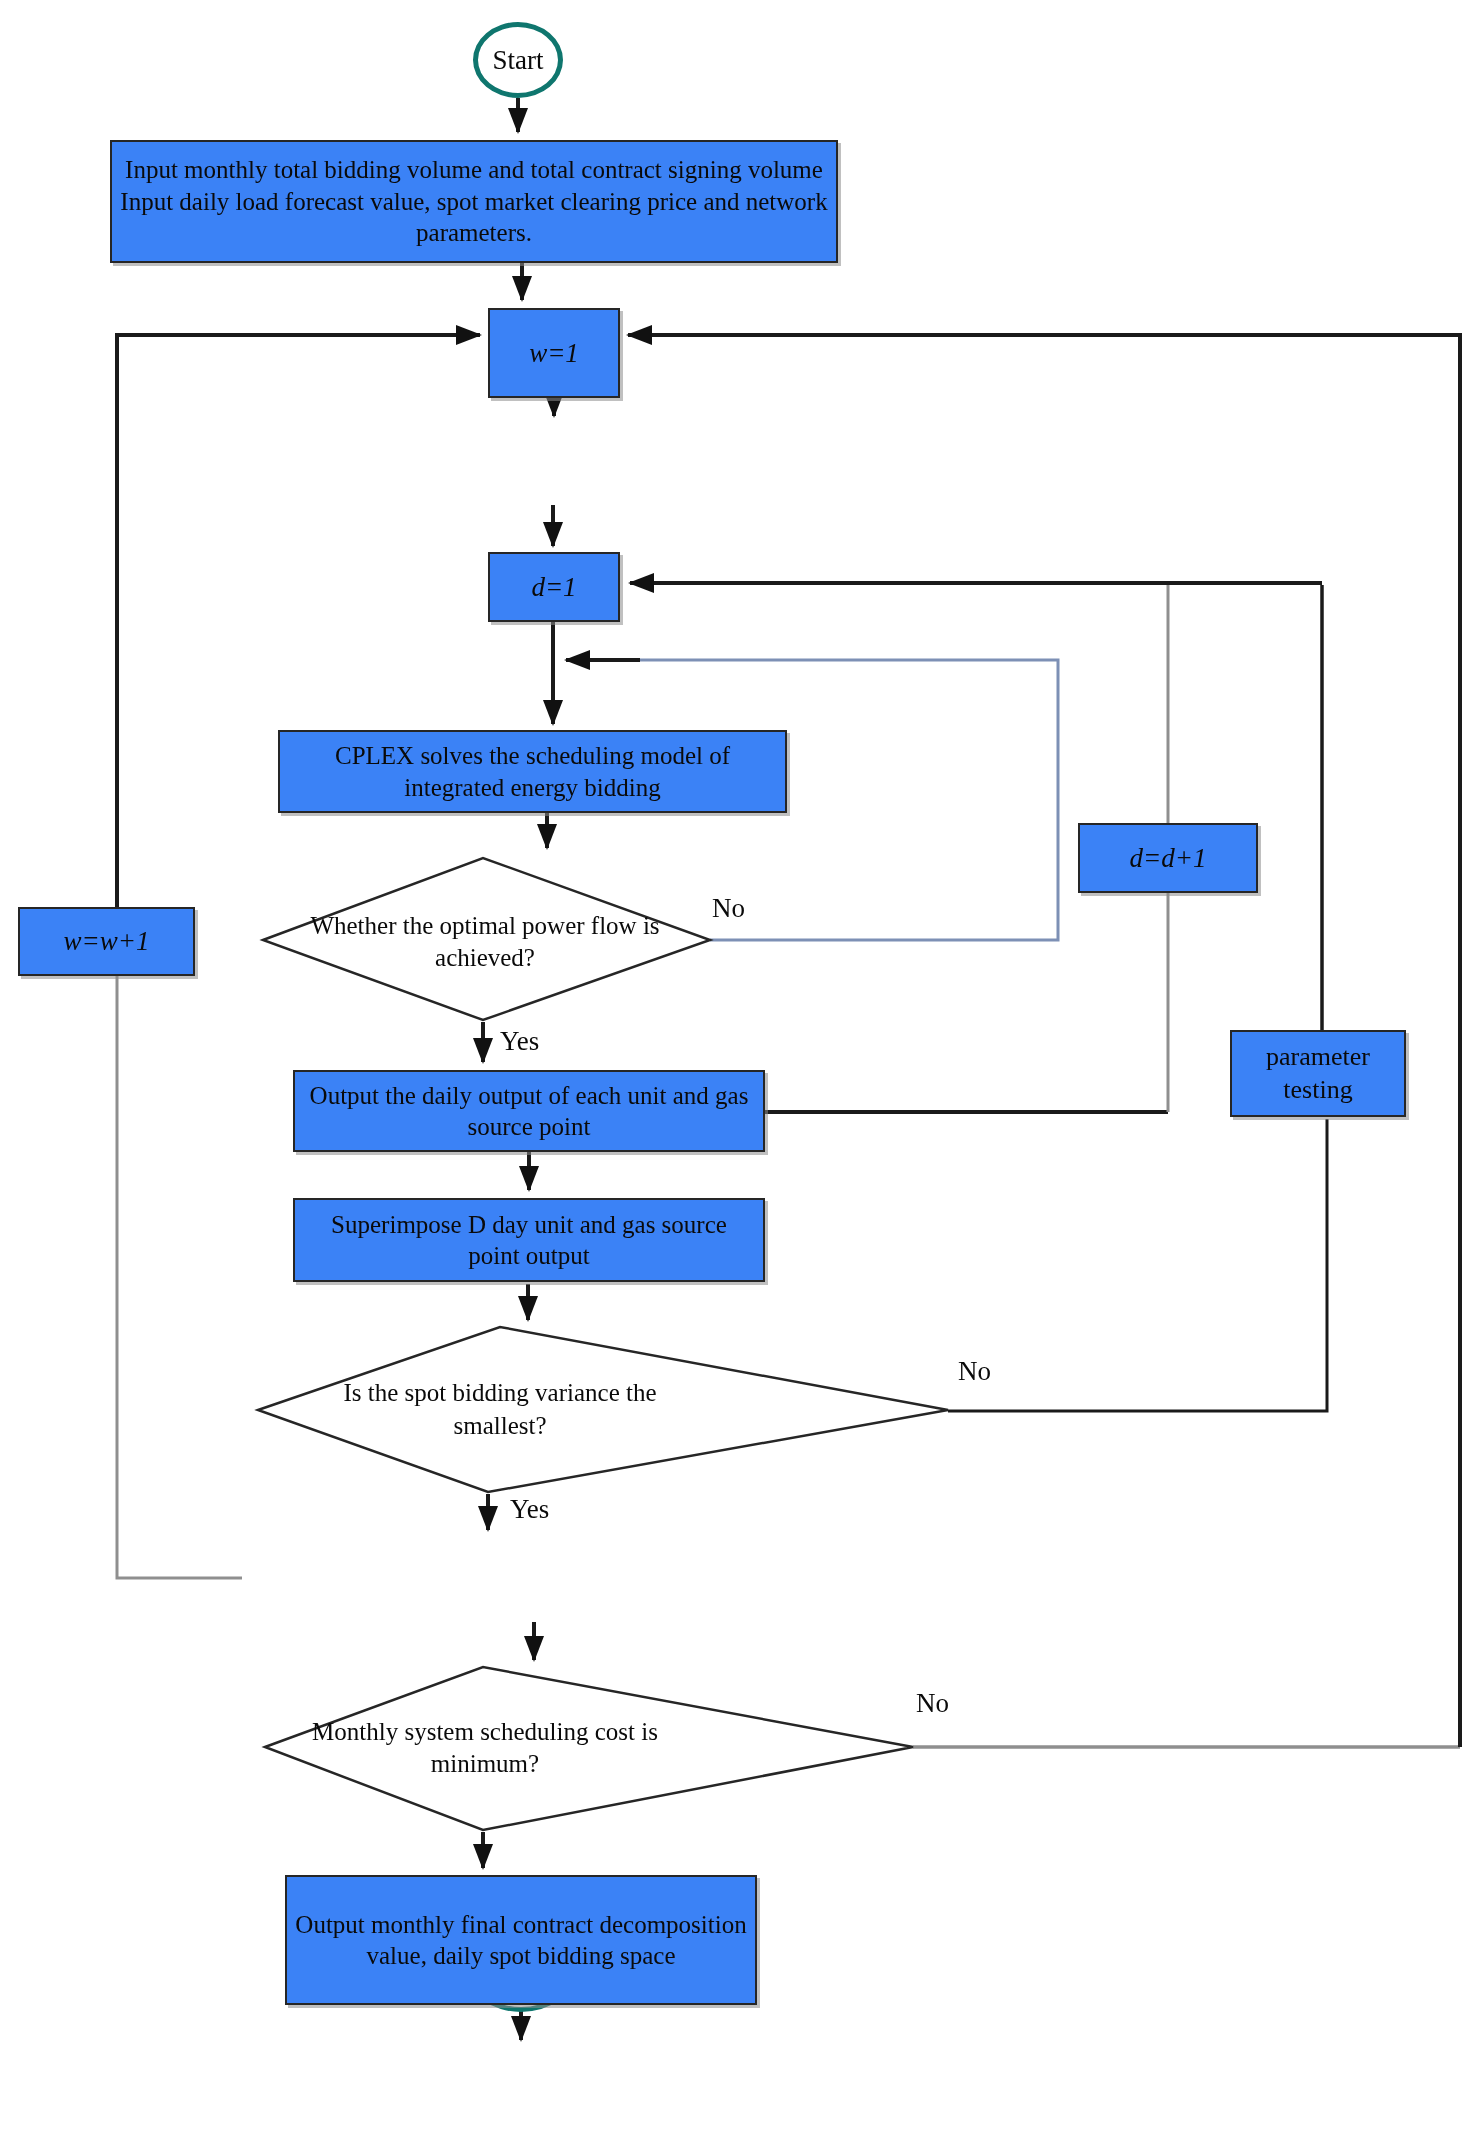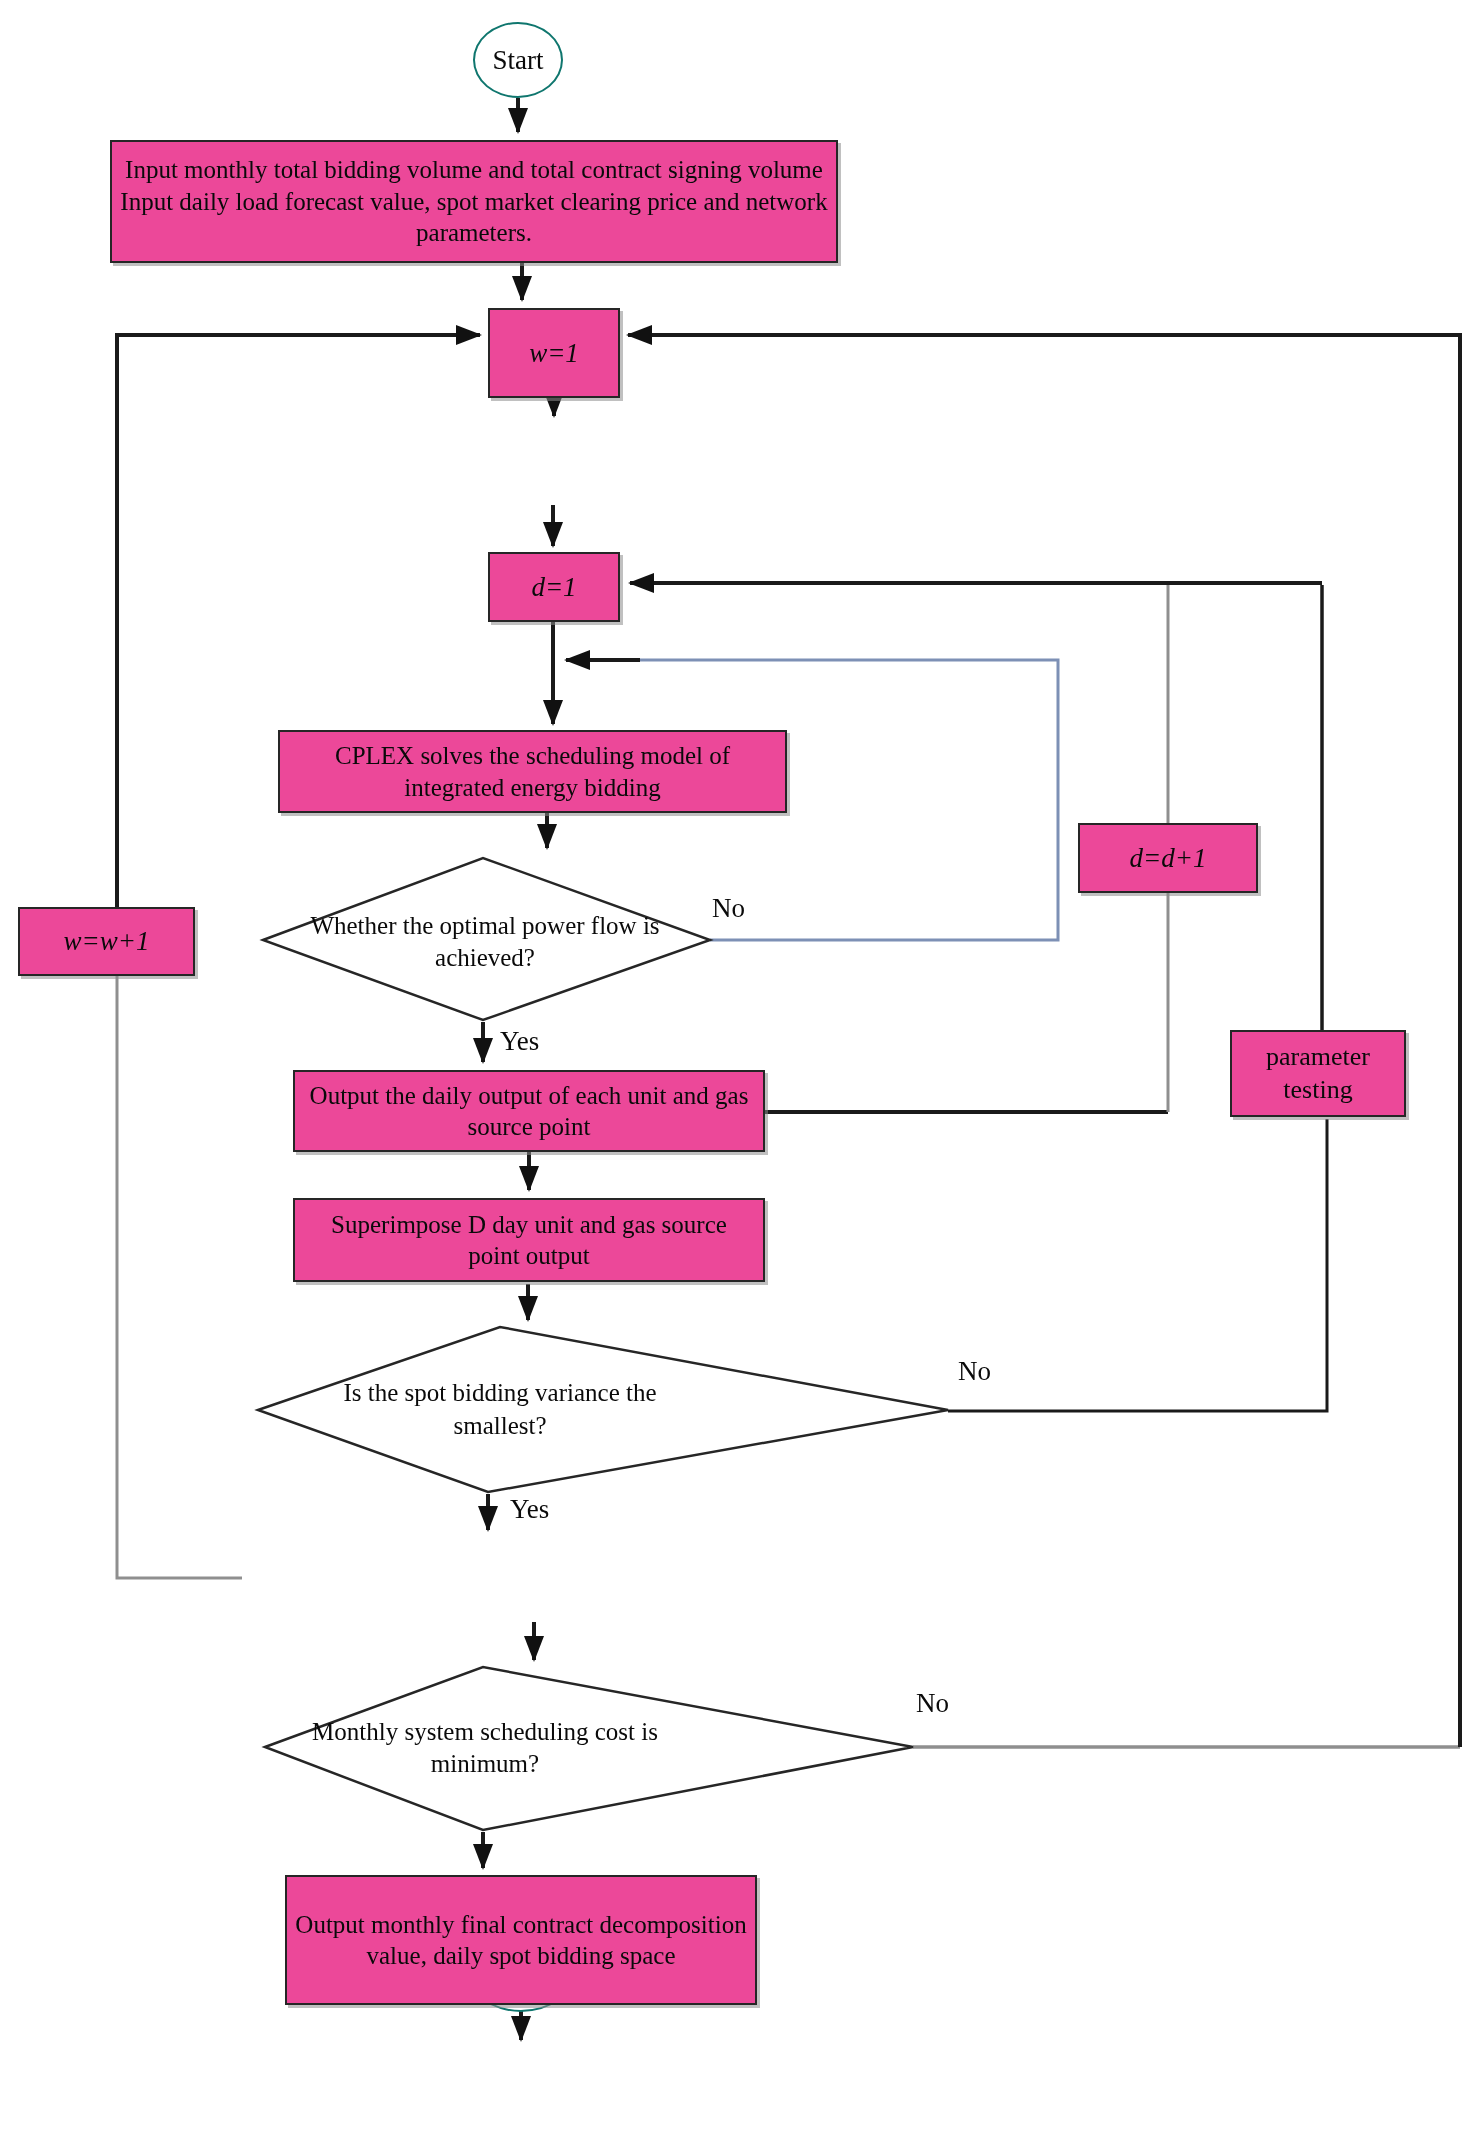--- a/index.html
+++ b/index.html
@@ -2,27 +2,27 @@
 <html><head>
 <meta charset="utf-8">
 <style>
   html,body{margin:0;padding:0;background:#ffffff;}
   .stage{
     position:relative;width:1477px;height:2145px;background:#ffffff;
     font-family:"Liberation Serif", serif;color:#0a0a0a;overflow:hidden;
   }
   .wires{position:absolute;left:0;top:0;width:1477px;height:2145px;}
   .node{
-    position:absolute;box-sizing:border-box;border:2px solid #262626;background:#ec4899;
+    position:absolute;box-sizing:border-box;border:2px solid #262626;background:#3b82f6;
     display:flex;align-items:center;justify-content:center;text-align:center;
     box-shadow:3px 3px 0 rgba(140,140,140,.55);
     font-size:25px;line-height:1.26;padding:2px 8px;
   }
   .oval{
-    position:absolute;box-sizing:border-box;border:2px solid #0f766e;border-radius:50%;
+    position:absolute;box-sizing:border-box;border:5px solid #0f766e;border-radius:50%;
     background:#fff;display:flex;align-items:center;justify-content:center;font-size:27px;
   }
   .var{font-style:italic;font-size:27px;}
   .dtext{
     position:absolute;display:flex;align-items:center;justify-content:center;
     text-align:center;font-size:25px;line-height:1.3;
   }
   .edge-label{position:absolute;font-size:27px;}
 </style>
 </head>

